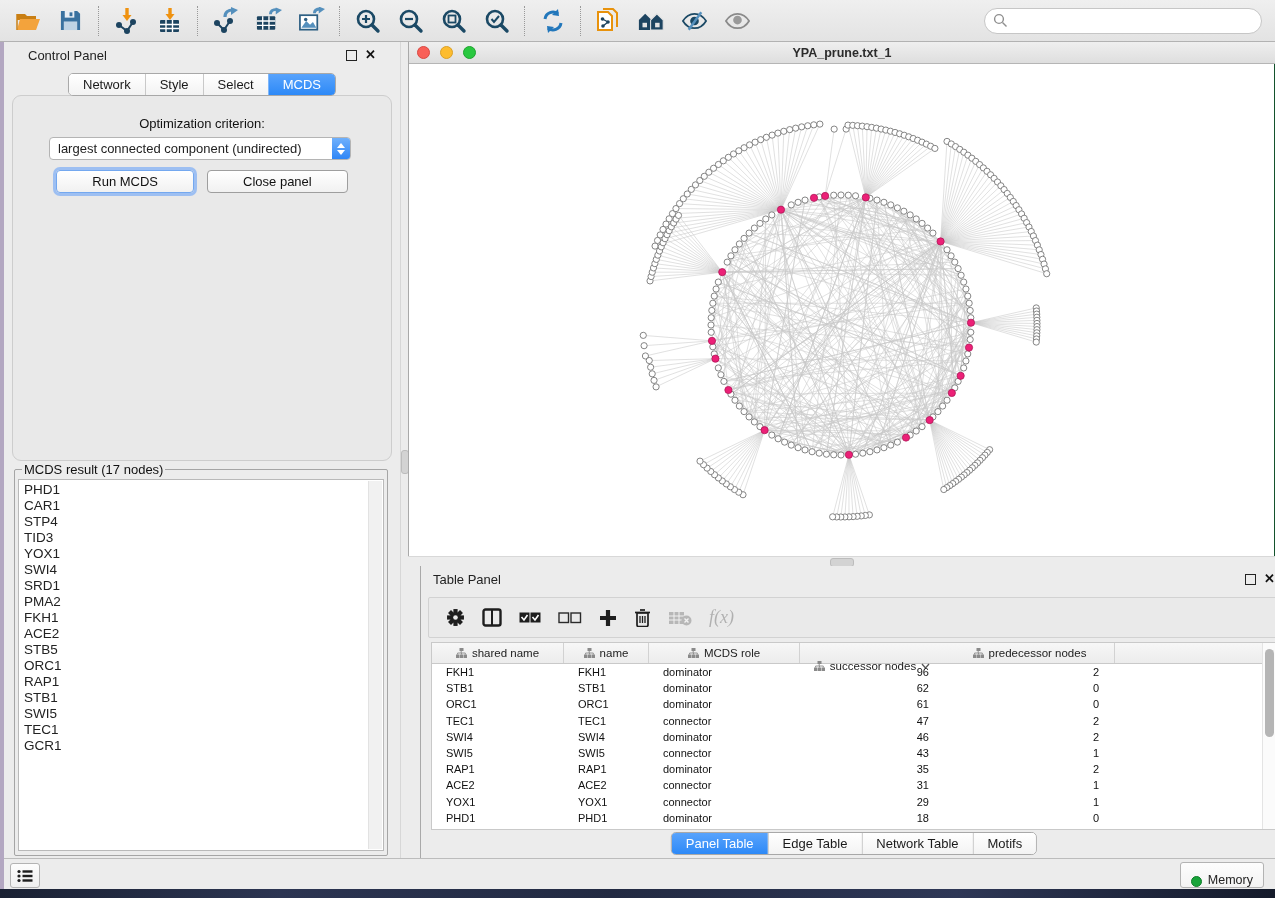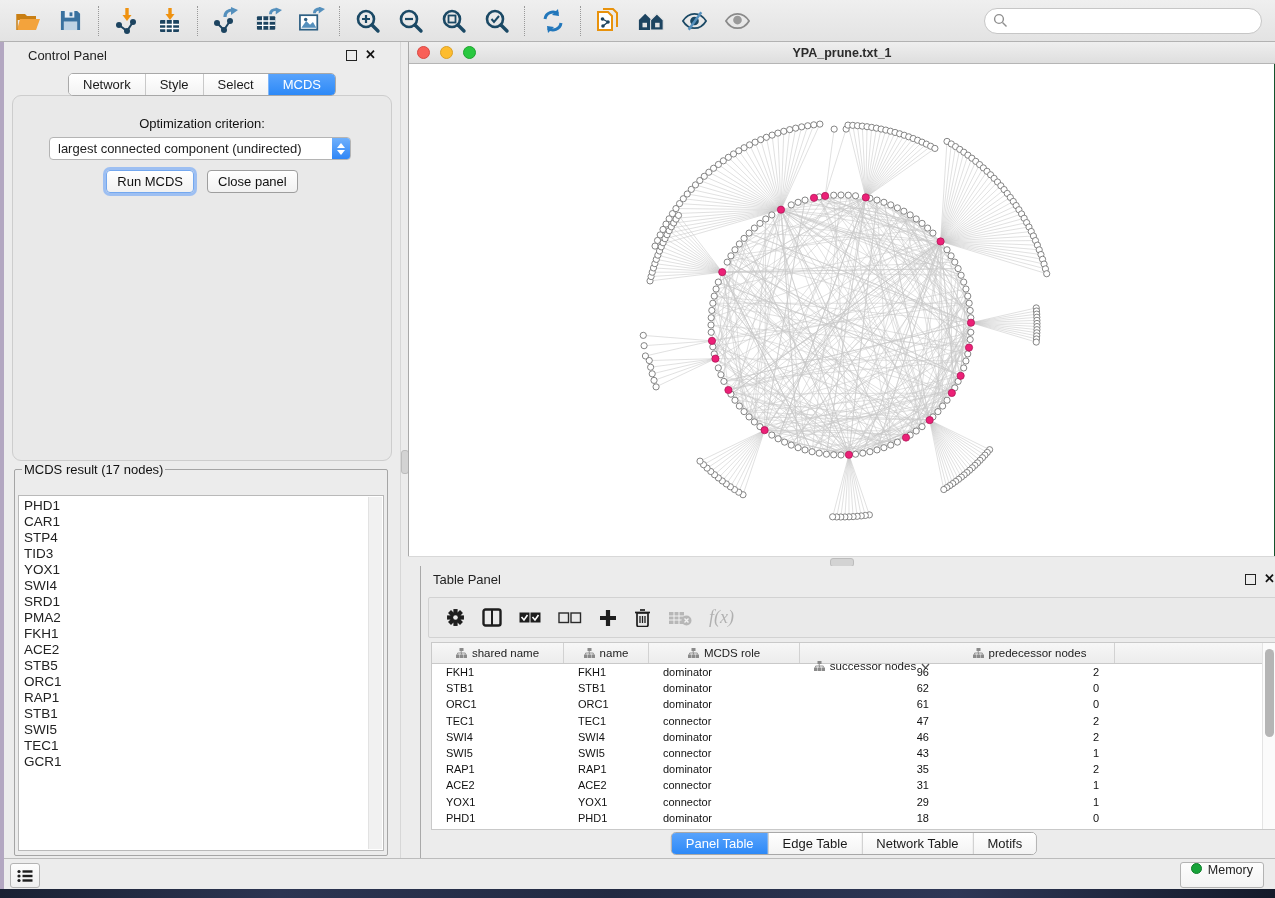--- a/index.html
+++ b/index.html
@@ -36,24 +36,24 @@
      border:1px solid #cdcdcd;border-radius:9px;}
   .opt-label{position:absolute;top:20px;width:100%;text-align:center;font-size:13px;color:#111;}
   .dropdown{position:absolute;left:36px;right:40px;top:41px;height:23px;background:#fff;
      border:1px solid #b4b4b4;border-radius:4px;display:flex;align-items:center;box-sizing:border-box;}
   .dropdown .dd-text{flex:1;font-size:13px;padding-left:8px;white-space:nowrap;overflow:hidden;}
   .dd-step{width:18px;align-self:stretch;border-radius:0 3px 3px 0;background:linear-gradient(#6fb0fc,#2f86f6);
      display:flex;flex-direction:column;align-items:center;justify-content:center;gap:2px;}
   .dd-up{width:0;height:0;border-left:4px solid transparent;border-right:4px solid transparent;border-bottom:5px solid #fff;}
   .dd-dn{width:0;height:0;border-left:4px solid transparent;border-right:4px solid transparent;border-top:5px solid #fff;}
   .btn-row{position:absolute;top:74px;width:100%;display:flex;justify-content:center;gap:13px;}
-  .push-btn{height:23px;padding:0 10px;font-size:13px;background:linear-gradient(#ffffff,#f1f1f1);
+  .push-btn{height:23px;padding:0 35px;font-size:13px;background:linear-gradient(#ffffff,#f1f1f1);
      border:1px solid #9e9e9e;border-radius:4px;display:flex;align-items:center;color:#111;}
   .push-btn.focused{box-shadow:0 0 0 3px rgba(106,164,248,.6);border-color:#74a8ef;}
-  fieldset.mcds-box{position:absolute;left:10px;right:12px;top:420px;height:394px;margin:0;padding:18px 3px 4px 3px;
+  fieldset.mcds-box{position:absolute;left:10px;right:12px;top:420px;height:394px;margin:0;padding:2px 3px 4px 3px;
      border:1px solid #a5a5a5;border-radius:2px;box-sizing:border-box;}
   fieldset.mcds-box legend{font-size:13px;padding:0 2px;margin-left:4px;color:#111;}
   .mcds-list{position:relative;width:100%;height:100%;background:#fff;border:1px solid #b9b9b9;
      box-sizing:border-box;overflow:hidden;font-size:13.5px;line-height:16px;padding:2px 0 0 5px;}
   .mcds-item{height:16px;}
   .mcds-scroll{position:absolute;top:1px;bottom:1px;right:1px;width:13px;background:#f1f1f1;border-left:1px solid #e2e2e2;}
   
   .v-splitter{position:absolute;left:400px;top:42px;width:8px;height:816px;background:#ececec;border-left:1px solid #d7d7d7;}
   .v-handle{position:absolute;left:0px;top:408px;width:6px;height:22px;background:#d3d3d3;border:1px solid #bcbcbc;border-radius:3px;}
   
@@ -92,21 +92,21 @@
   .c4{width:170px;text-align:right;padding-right:16px;}
   .w0{width:132px;} .w1{width:85px;} .w2{width:151px;} .w3{width:145px;margin-top:23px;} .w4{width:170px;text-align:center;}
   .t-scroll{position:absolute;right:0;top:0;bottom:0;width:13px;background:#fbfbfb;border-left:1px solid #e4e4e4;}
   .t-thumb{position:absolute;left:2px;right:2px;top:6px;height:88px;background:#b5b5b5;border-radius:5px;}
   .tp-tabs{position:absolute;bottom:3px;left:50%;transform:translateX(-50%);}
   
   .status-bar{position:absolute;left:0;top:858px;width:1275px;height:31px;background:#ececec;border-top:1px solid #bcbcbc;box-sizing:border-box;}
   .list-btn{position:absolute;left:10px;top:4px;width:28px;height:23px;border:1px solid #b3b3b3;border-radius:3px;
      background:linear-gradient(#fdfdfd,#efefef);display:flex;align-items:center;justify-content:center;}
   .memory-btn{position:absolute;right:11px;top:3px;height:24px;border:1px solid #b3b3b3;border-radius:3px;
-     background:linear-gradient(#fdfdfd,#f3f3f3);display:flex;align-items:flex-start;gap:6px;padding:0 10px;font-size:12.5px;}
+     background:linear-gradient(#fdfdfd,#f3f3f3);display:flex;align-items:flex-end;gap:6px;padding:0 10px;font-size:12.5px;}
   .mem-dot{width:11px;height:11px;border-radius:50%;background:#17a339;border:1px solid #0e7d2a;box-sizing:border-box;}
 </style>
 </head>
 <body>
 
 <div class="screen">
 
   <div class="toolbar">
     <div class="tb-group">
       <span class="tb-icon">

